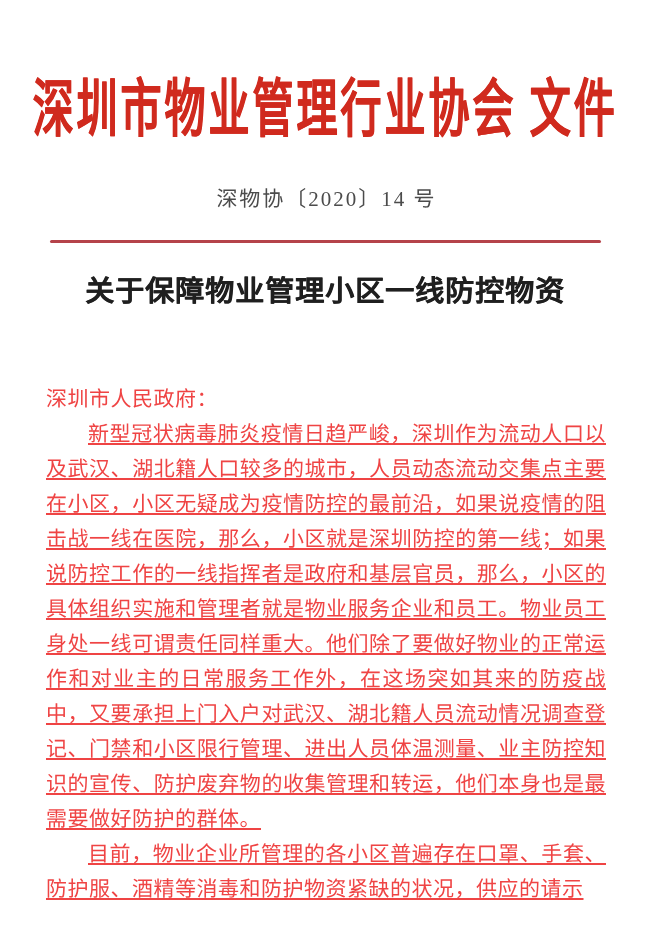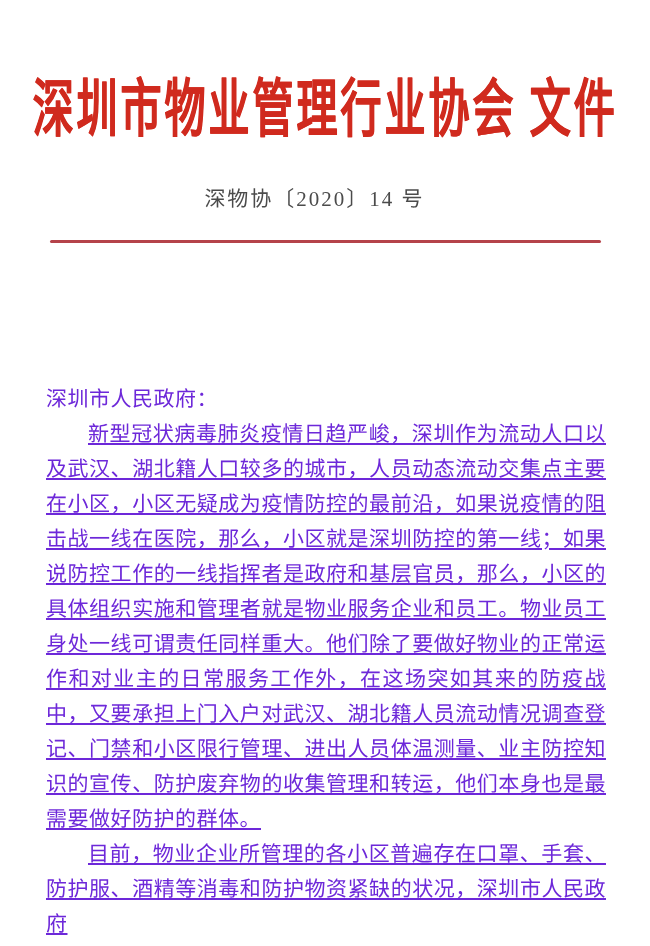--- a/index.html
+++ b/index.html
@@ -34,21 +34,21 @@
     color: #d02a1e;
     transform: scaleY(1.55);
     transform-origin: center center;
     white-space: nowrap;
     text-shadow: 0.5px 0 0 #d02a1e;
   }
   
   .doc-number {
     position: absolute;
     top: 182px;
-    left: 0;
+    left: 12px;
     width: 629px;
     text-align: center;
     font-size: 21px;
     letter-spacing: 2px;
     color: #4b4b4b;
   }
   
   .red-rule {
     position: absolute;
     top: 240px;
@@ -73,21 +73,21 @@
     text-shadow: 0.4px 0 0 #1f1f1f;
   }
   
   .doc-body {
     position: absolute;
     top: 382px;
     left: 46px;
     width: 560px;
     font-size: 21px;
     line-height: 35px;
-    color: #6d28d9;
+    color: #ef4444;
     text-align: justify;
     text-justify: inter-character;
     letter-spacing: 0.5px;
   }
   .salutation {
     text-indent: 0;
     margin: 0;
   }
   .doc-body p.para {
     margin: 0;
@@ -100,21 +100,22 @@
 
 <div class="page">
 
   <div class="org-title">深圳市物业管理行业协会 文件</div>
 
   <div class="doc-number">深物协〔2020〕14 号</div>
 
   <div class="red-rule"></div>
 
   <div class="doc-title">
+    <div>关于保障物业管理小区一线防控物资</div>
   </div>
 
   <div class="doc-body">
     <p class="salutation">深圳市人民政府：</p>
     <p class="para">新型冠状病毒肺炎疫情日趋严峻，深圳作为流动人口以及武汉、湖北籍人口较多的城市，人员动态流动交集点主要在小区，小区无疑成为疫情防控的最前沿，如果说疫情的阻击战一线在医院，那么，小区就是深圳防控的第一线；如果说防控工作的一线指挥者是政府和基层官员，那么，小区的具体组织实施和管理者就是物业服务企业和员工。物业员工身处一线可谓责任同样重大。他们除了要做好物业的正常运作和对业主的日常服务工作外，在这场突如其来的防疫战中，又要承担上门入户对武汉、湖北籍人员流动情况调查登记、门禁和小区限行管理、进出人员体温测量、业主防控知识的宣传、防护废弃物的收集管理和转运，他们本身也是最需要做好防护的群体。</p>
-    <p class="para">目前，物业企业所管理的各小区普遍存在口罩、手套、防护服、酒精等消毒和防护物资紧缺的状况，深圳市人民政府</p>
+    <p class="para">目前，物业企业所管理的各小区普遍存在口罩、手套、防护服、酒精等消毒和防护物资紧缺的状况，供应的请示</p>
   </div>
 
 </div>
 
 </body></html>

